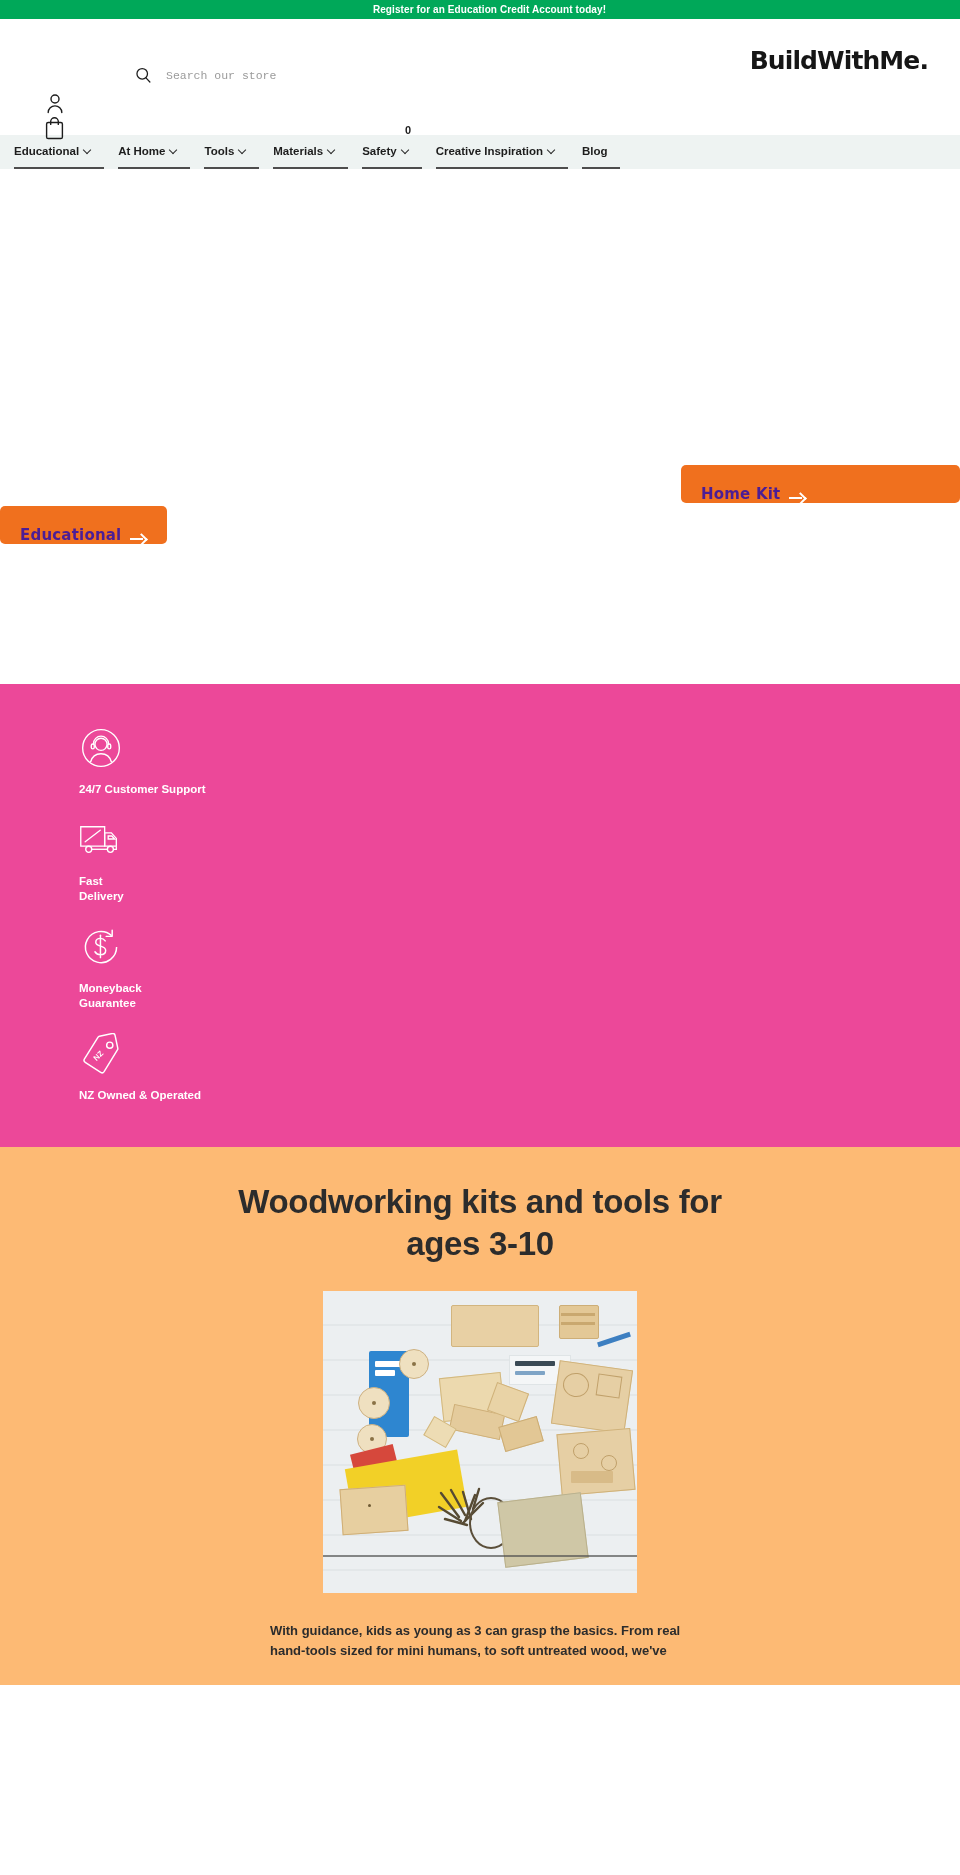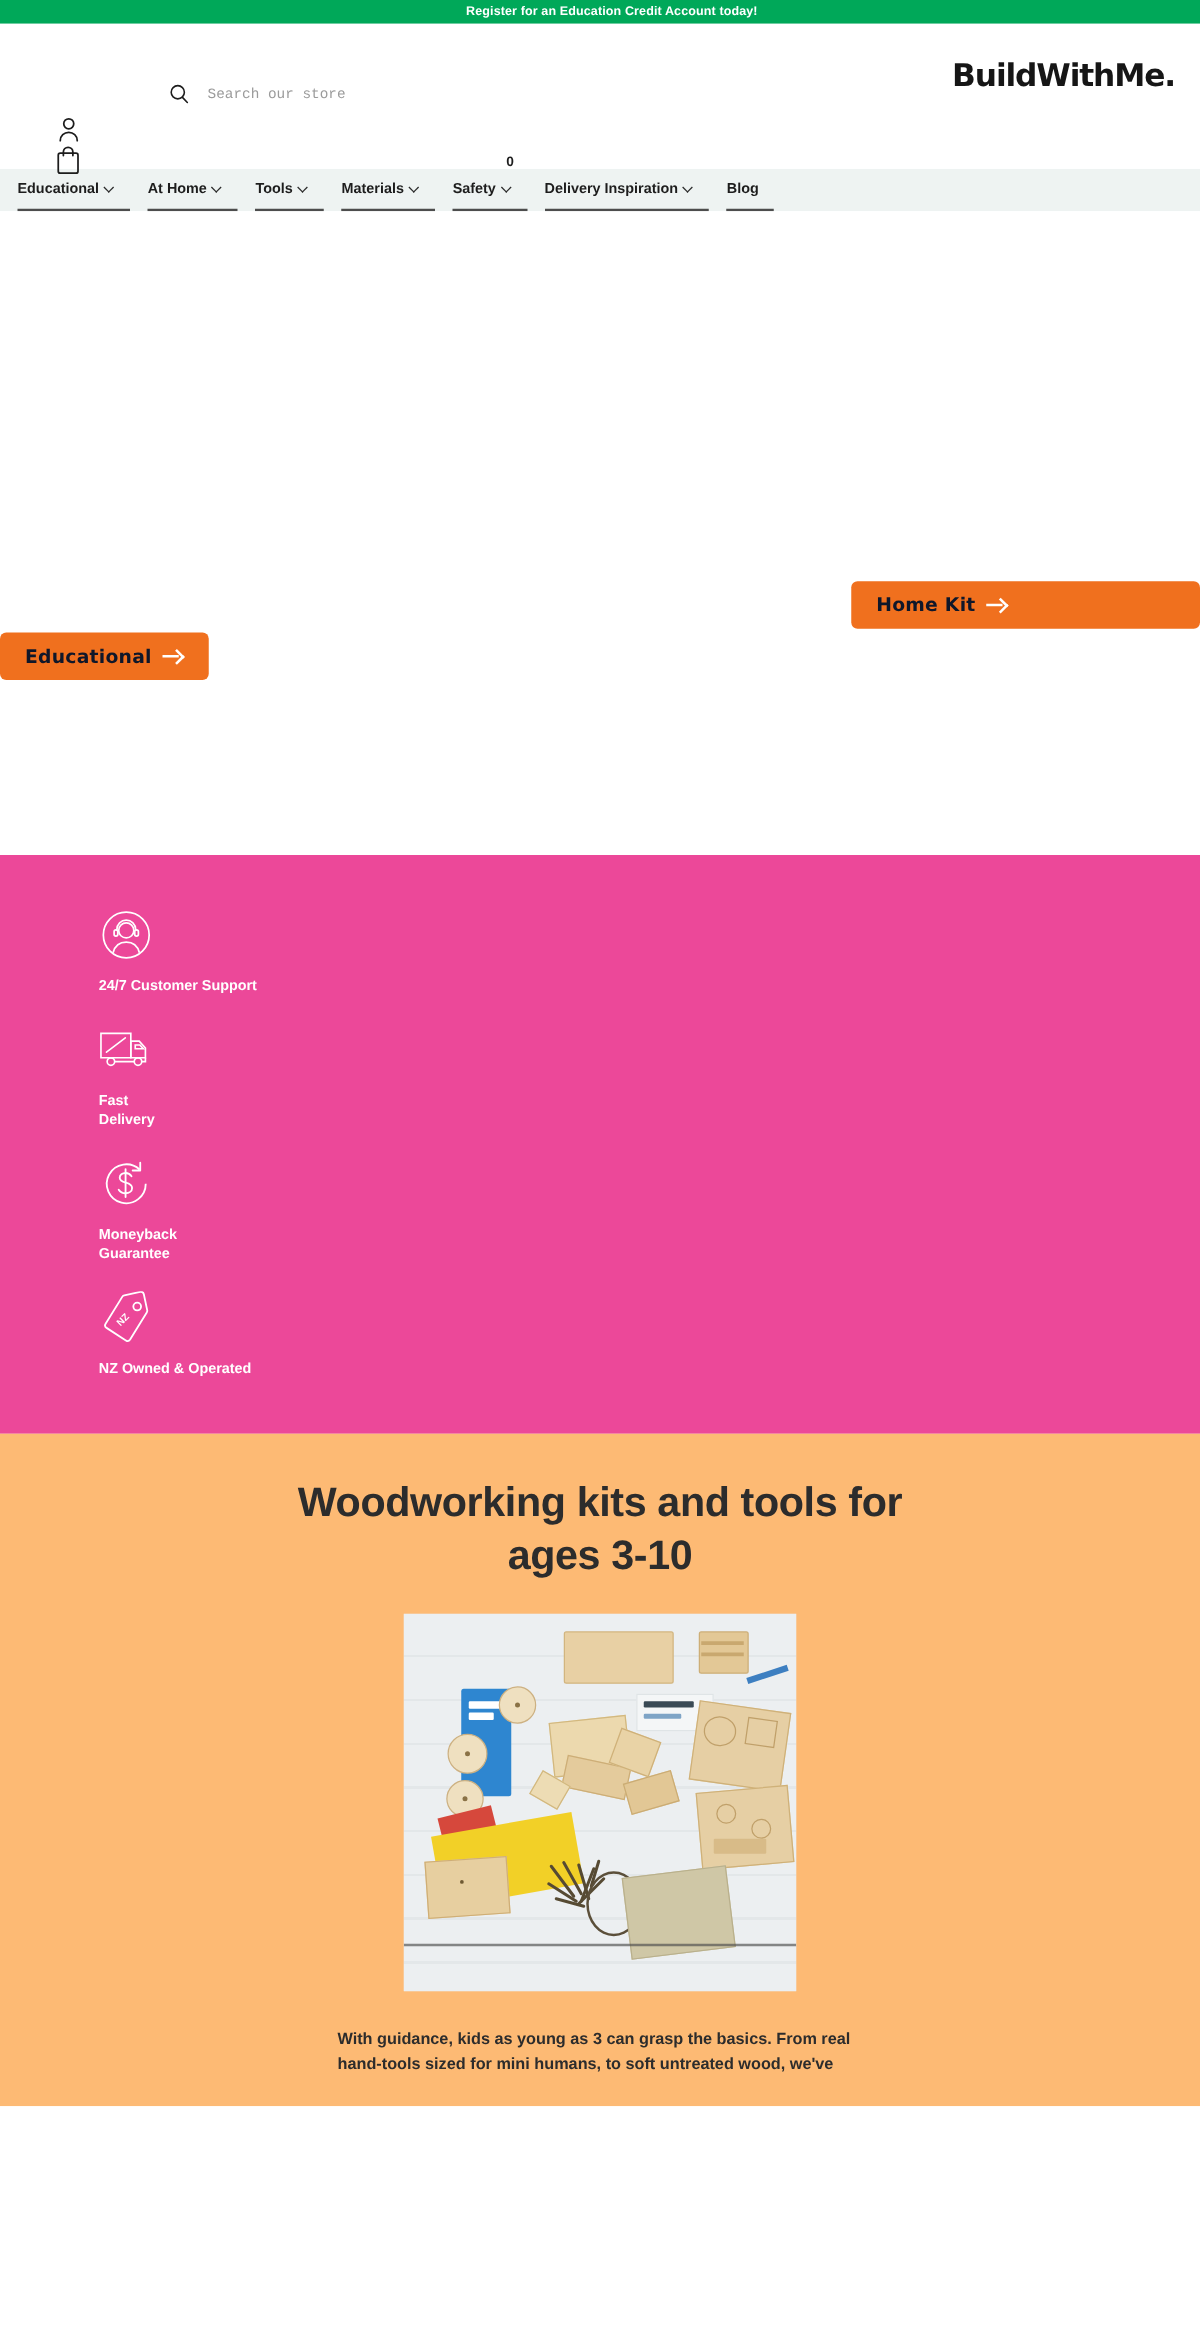--- a/index.html
+++ b/index.html
@@ -31,21 +31,21 @@
   }
 
   
   .header {
     position: relative;
     height: 116px;
     background: #ffffff;
   }
   .logo {
     position: absolute;
-    right: 20px;
+    right: 32px;
     top: 29px;
     font-size: 25px;
     font-weight: 800;
     letter-spacing: -0.9px;
     color: #161616;
     line-height: 1;
     font-family: "DejaVu Sans", sans-serif;
   }
   .search-row {
     position: absolute;
@@ -130,27 +130,27 @@
 
   
   .hero {
     position: relative;
     height: 515px;
     background: #ffffff;
   }
   .pill {
     position: absolute;
     background: #f0701e;
-    color: #0f172a;
+    color: #4c1d95;
     font-size: 15px;
     font-weight: 800;
     letter-spacing: .2px;
     border-radius: 5px;
     display: flex;
-    align-items: center;
+    align-items: flex-end;
     gap: 9px;
     padding: 0 20px;
     height: 38px;
     cursor: pointer;
     font-family: "DejaVu Sans", sans-serif;
   }
   .pill-educational { left: 0; top: 337px; min-width: 140px; }
   .pill-homekit { left: 681px; top: 296px; width: 279px; }
   .pill .arrow {
     width: 17px; height: 10px;
@@ -298,21 +298,21 @@
   </div>
   <div class="navitem">
     <span>Materials</span>
     <span class="caret"></span>
   </div>
   <div class="navitem">
     <span>Safety</span>
     <span class="caret"></span>
   </div>
   <div class="navitem">
-    <span>Delivery Inspiration</span>
+    <span>Creative Inspiration</span>
     <span class="caret"></span>
   </div>
   <div class="navitem">
     <span>Blog</span>
   </div>
 </nav>
 
 <section class="hero">
   <div class="pill pill-homekit">
     <span>Home Kit</span>

